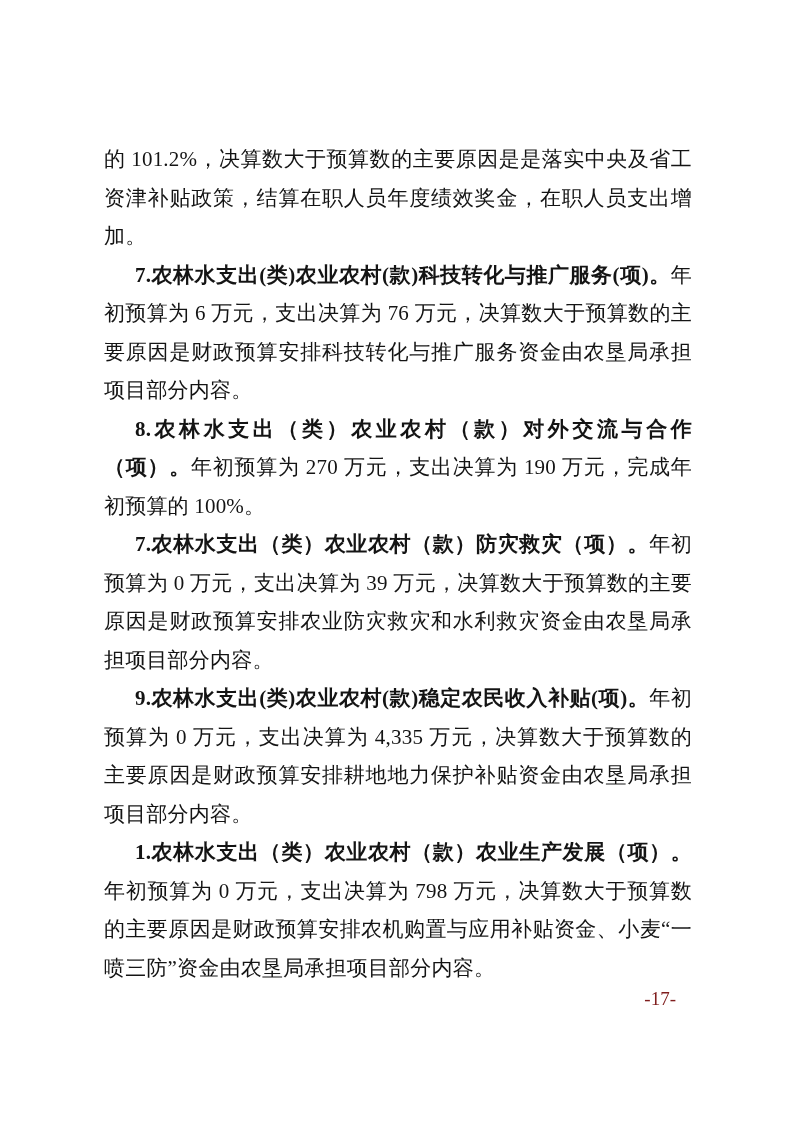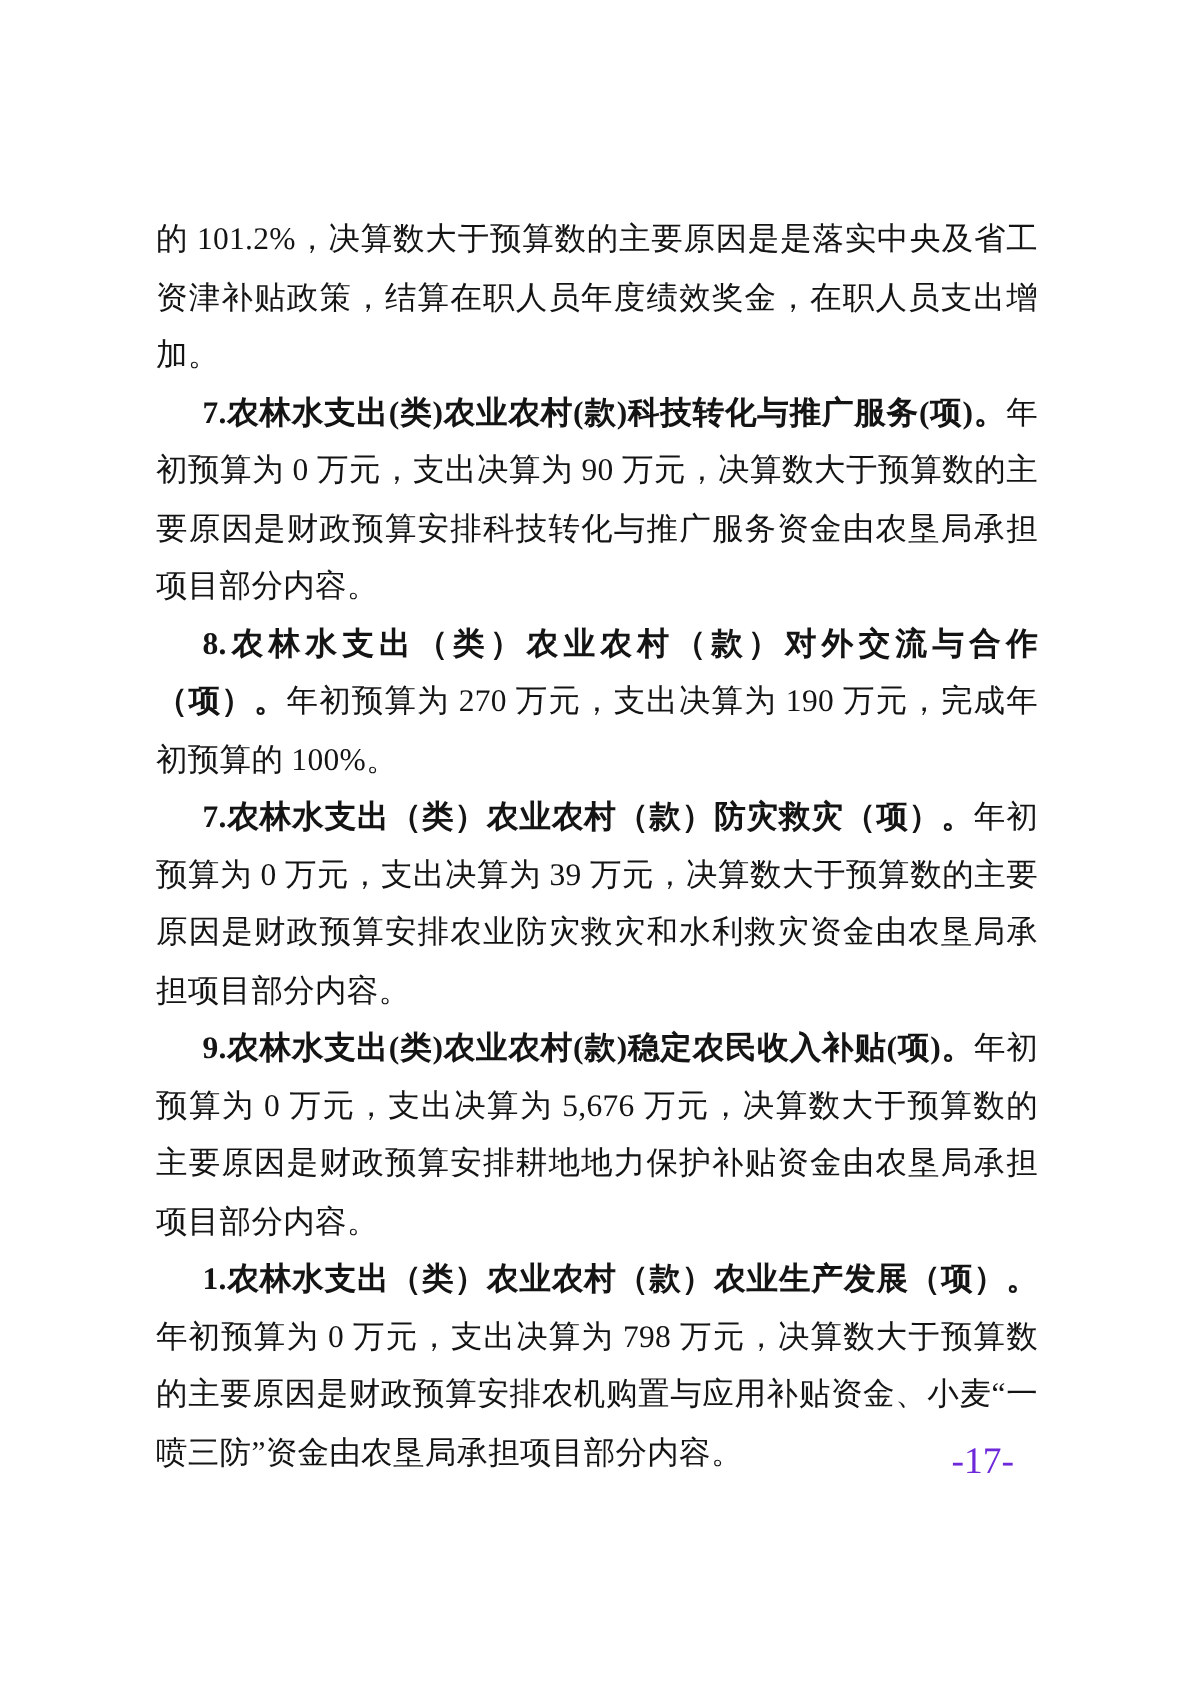--- a/index.html
+++ b/index.html
@@ -34,39 +34,39 @@
   }
   p.para.no-indent {
     text-indent: 0;
   }
   .para-heading {
     font-weight: bold;
     font-family: Liberation Serif, serif;
   }
   .footer-pagenum {
     position: absolute;
-    top: 964px;
+    top: 988px;
     right: 118px;
-    font-size: 25px;
+    font-size: 19px;
     line-height: 22px;
-    color: #6d28d9;
+    color: #7f1d1d;
   }
 </style>
 </head>
 <body>
 
 <div class="page">
   <div class="content">
   <p class="para no-indent"><span class="para-heading"></span><span class="para-body">的 101.2%，决算数大于预算数的主要原因是是落实中央及省工资津补贴政策，结算在职人员年度绩效奖金，在职人员支出增加。</span></p>
 
-  <p class="para"><span class="para-heading">7.农林水支出(类)农业农村(款)科技转化与推广服务(项)。</span><span class="para-body">年初预算为 0 万元，支出决算为 90 万元，决算数大于预算数的主要原因是财政预算安排科技转化与推广服务资金由农垦局承担项目部分内容。</span></p>
+  <p class="para"><span class="para-heading">7.农林水支出(类)农业农村(款)科技转化与推广服务(项)。</span><span class="para-body">年初预算为 6 万元，支出决算为 76 万元，决算数大于预算数的主要原因是财政预算安排科技转化与推广服务资金由农垦局承担项目部分内容。</span></p>
 
   <p class="para"><span class="para-heading">8.农林水支出（类）农业农村（款）对外交流与合作（项）。</span><span class="para-body">年初预算为 270 万元，支出决算为 190 万元，完成年初预算的 100%。</span></p>
 
   <p class="para"><span class="para-heading">7.农林水支出（类）农业农村（款）防灾救灾（项）。</span><span class="para-body">年初预算为 0 万元，支出决算为 39 万元，决算数大于预算数的主要原因是财政预算安排农业防灾救灾和水利救灾资金由农垦局承担项目部分内容。</span></p>
 
-  <p class="para"><span class="para-heading">9.农林水支出(类)农业农村(款)稳定农民收入补贴(项)。</span><span class="para-body">年初预算为 0 万元，支出决算为 5,676 万元，决算数大于预算数的主要原因是财政预算安排耕地地力保护补贴资金由农垦局承担项目部分内容。</span></p>
+  <p class="para"><span class="para-heading">9.农林水支出(类)农业农村(款)稳定农民收入补贴(项)。</span><span class="para-body">年初预算为 0 万元，支出决算为 4,335 万元，决算数大于预算数的主要原因是财政预算安排耕地地力保护补贴资金由农垦局承担项目部分内容。</span></p>
 
   <p class="para"><span class="para-heading">1.农林水支出（类）农业农村（款）农业生产发展（项）。</span><span class="para-body">年初预算为 0 万元，支出决算为 798 万元，决算数大于预算数的主要原因是财政预算安排农机购置与应用补贴资金、小麦“一喷三防”资金由农垦局承担项目部分内容。</span></p>
 
 </div>
   <div class="footer-pagenum">-17-</div>
 </div>
 
 </body></html>

